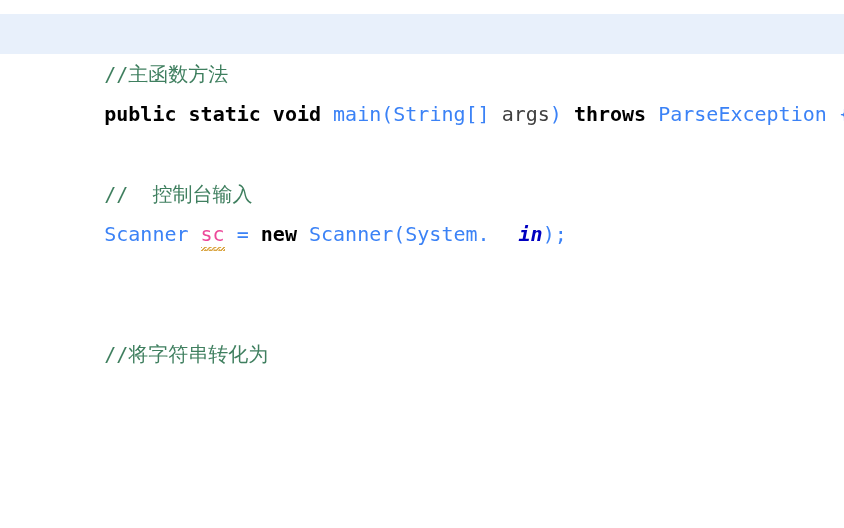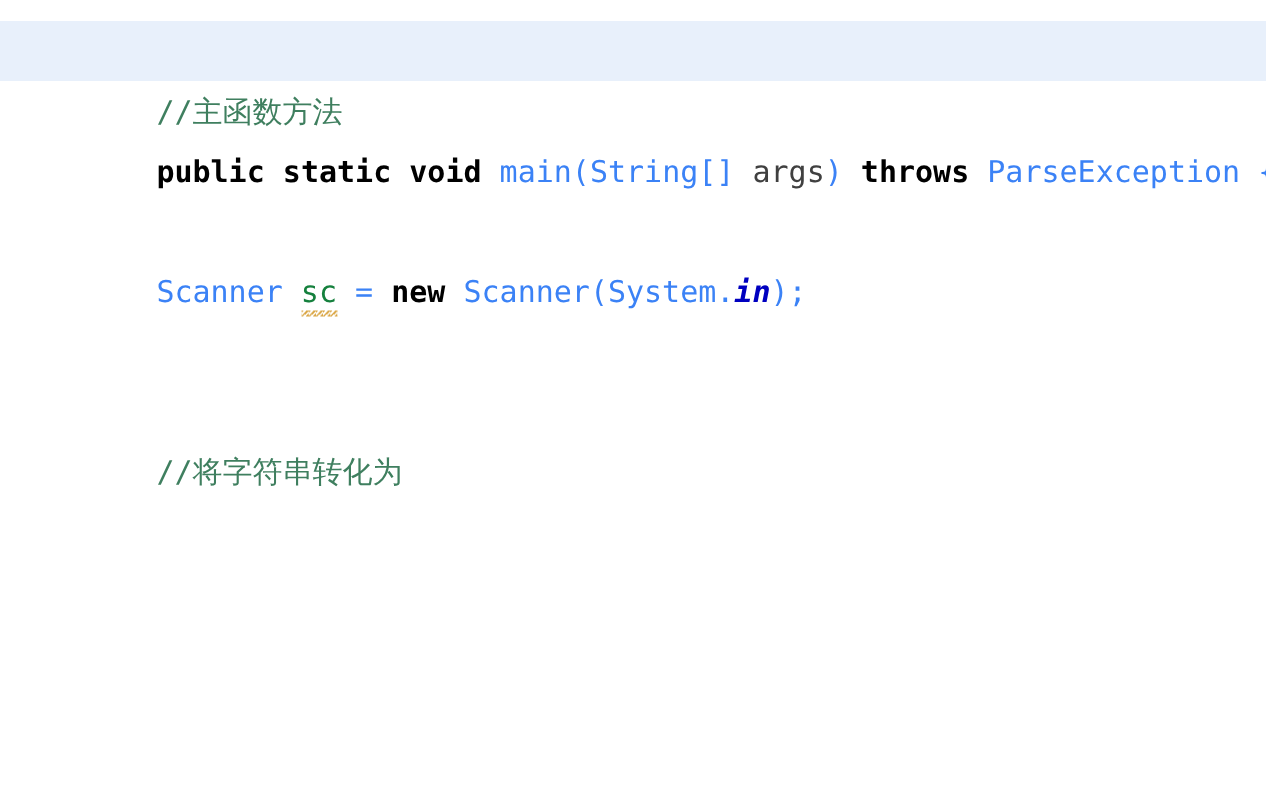--- a/index.html
+++ b/index.html
@@ -44,23 +44,23 @@
 
   .line.current {
     background: #e8f0fb;
   }
 
   
   .kw       { color: #000000; font-weight: bold; }
   .cmt      { color: #3f7f5f; }
   .cmt-b    { color: #3f7f5f; font-weight: bold; }
   .str      { color: #2a00ff; }
-  .fld      { color: #0000c0; font-weight: bold; font-style: italic; }
+  .fld      { color: #0000c0; font-weight: bold; font-style: italic; margin-left: 29px; }
   .param    { color: #404040; }
-  .localvar { color: #15803d; }
+  .localvar { color: #ec4899; }
   .plain    { color: #3b82f6; }
 
   
   .squig {
     position: relative;
     display: inline-block;
   }
   .squig::after {
     content: "";
     position: absolute;
@@ -102,20 +102,23 @@
     <div class="line current">
       <span class="cmt">//主函数方法</span>
     </div>
 
     <div class="line">
       <span class="kw">public</span><span class="plain"> </span><span class="kw">static</span><span class="plain"> </span><span class="kw">void</span><span class="plain"> </span><span class="plain">main(String[] </span><span class="param">args</span><span class="plain">) </span><span class="kw">throws</span><span class="plain"> ParseException {</span>
     </div>
 
     <div class="line"></div>
 
+    <div class="line">
+      <span class="cmt">//  控制台输入</span>
+    </div>
 
     <div class="line">
       <span class="plain">Scanner </span><span class="localvar squig squig-warn">sc</span><span class="plain"> = </span><span class="kw">new</span><span class="plain"> Scanner(System.</span><span class="fld">in</span><span class="plain">);</span>
     </div>
 
     <div class="line"></div>
 
 
     <div class="line"></div>
 

